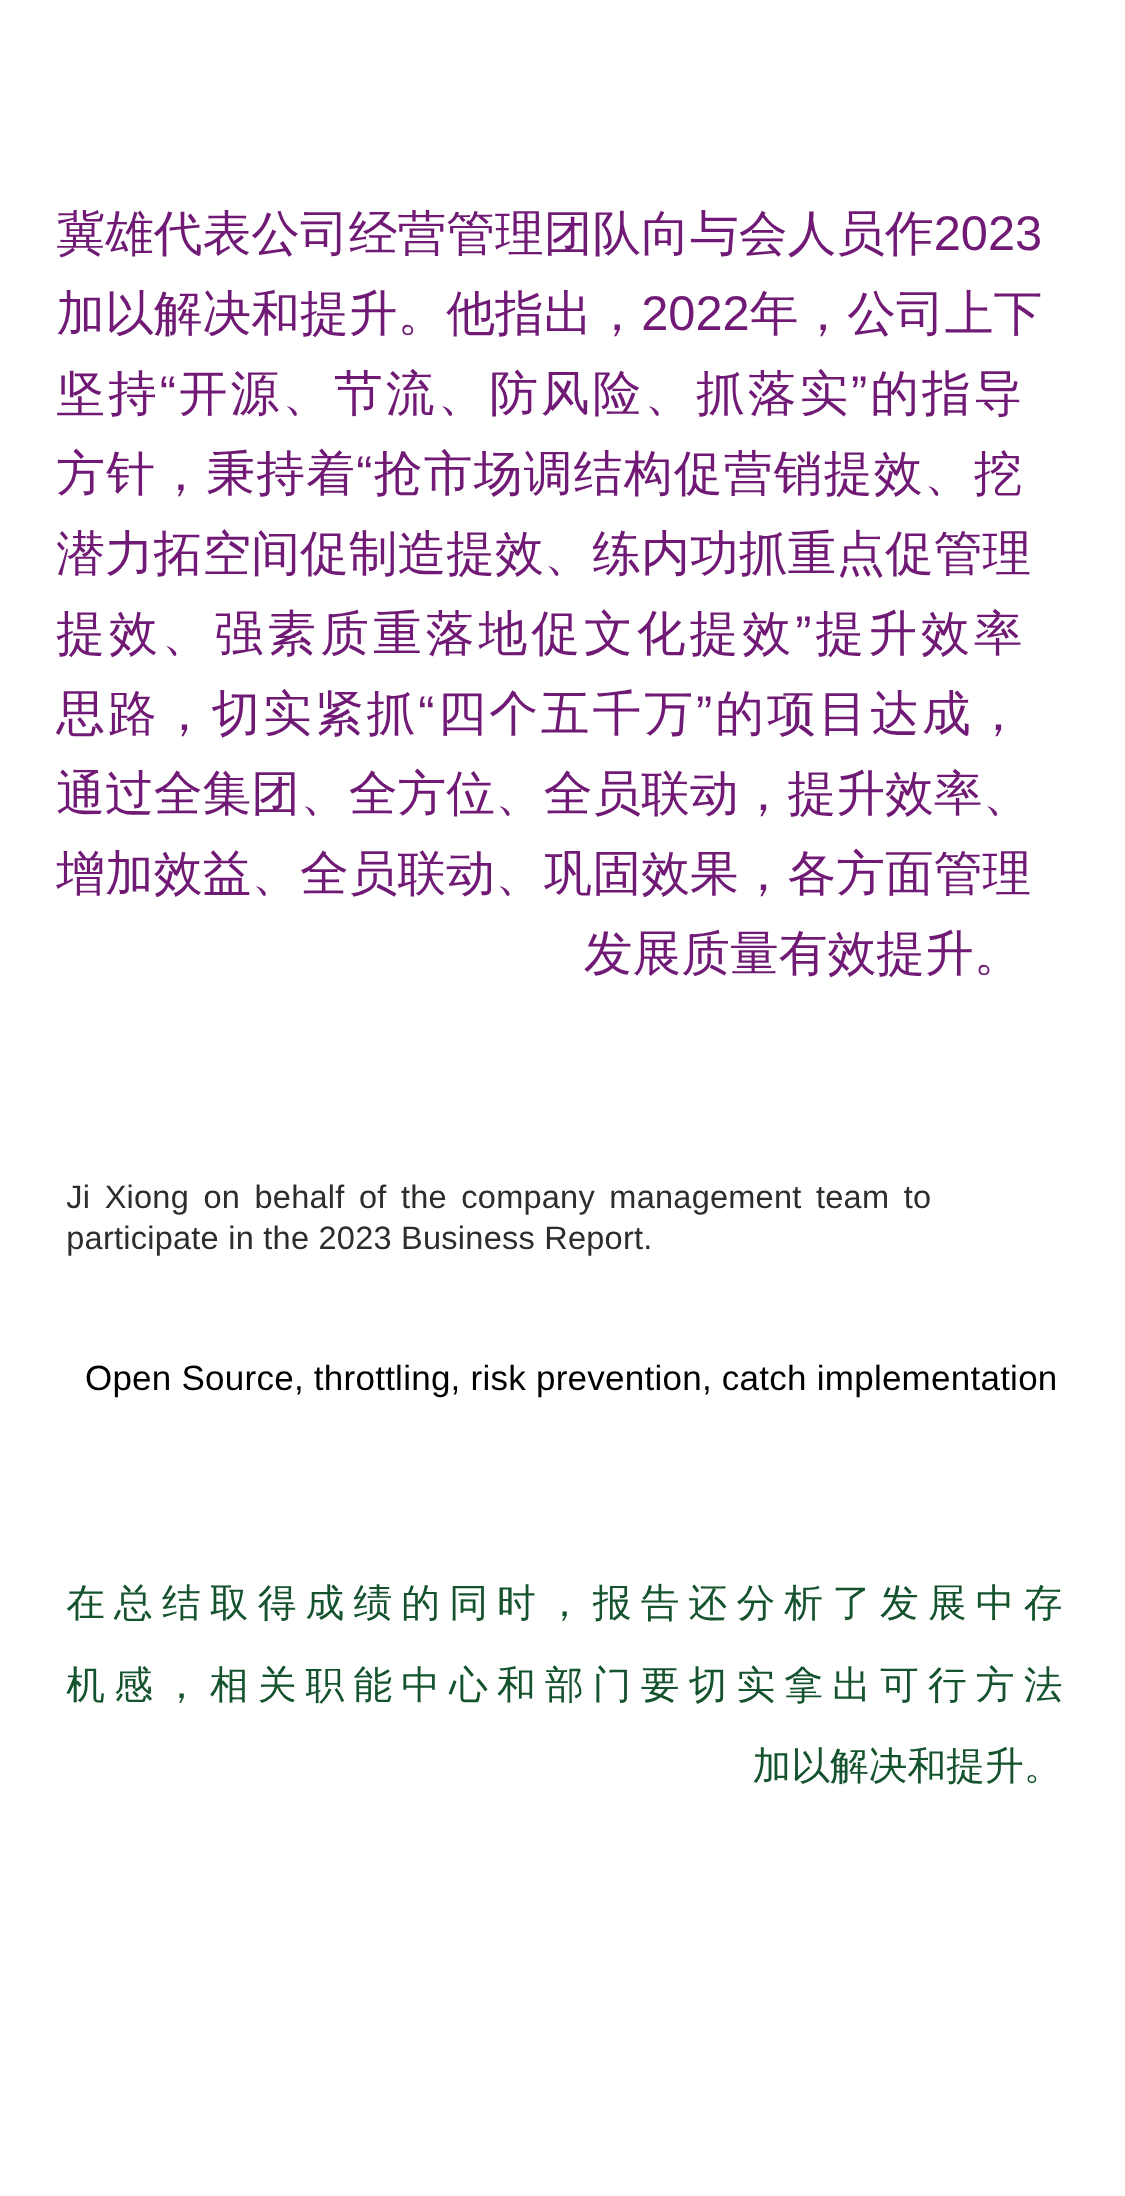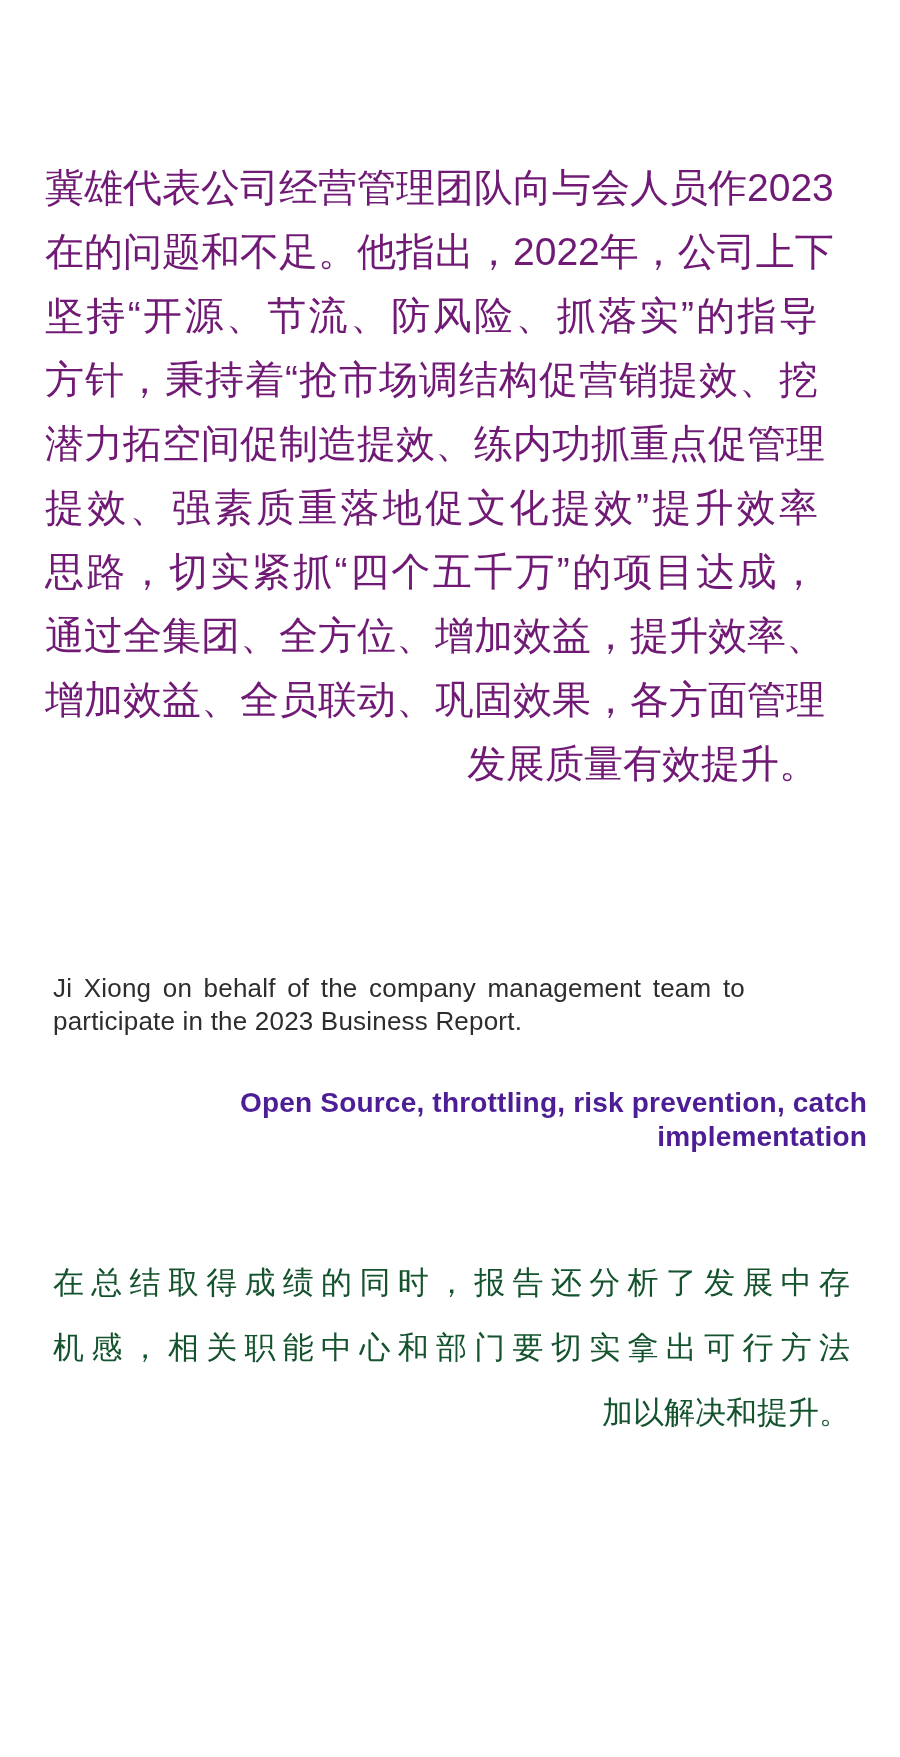--- a/index.html
+++ b/index.html
@@ -49,58 +49,57 @@
   .en-caption {
     position: absolute;
     left: 53px;
     top: 941px;
     width: 692px;
     font-size: 26px;
     line-height: 33px;
     font-weight: 400;
     color: #2d2d2d;
     letter-spacing: 0.2px;
-    margin-top: 31px;
   }
   .en-caption .j {
     text-align: justify;
     text-align-last: justify;
     white-space: nowrap;
   }
   .en-caption .l {
     text-align: left;
   }
   
   .en-subtitle {
     position: absolute;
     left: 47px;
     top: 1086px;
     width: 820px;
     font-size: 28px;
     line-height: 34px;
-    font-weight: 700;
-    color: #4c1d95;
-    text-align: right;
+    font-weight: 400;
+    color: #000000;
+    text-align: center;
     letter-spacing: 0.2px;
   }
 </style>
 </head>
 <body>
 
 <div id="page">
 
   <div class="cn-para-1">
     <div class="cn-line-full">冀雄代表公司经营管理团队向与会人员作2023</div>
-    <div class="cn-line-full">在的问题和不足。他指出，2022年，公司上下</div>
+    <div class="cn-line-full">加以解决和提升。他指出，2022年，公司上下</div>
     <div class="cn-line-full">坚持“开源、节流、防风险、抓落实”的指导</div>
     <div class="cn-line-full">方针，秉持着“抢市场调结构促营销提效、挖</div>
     <div class="cn-line-full">潜力拓空间促制造提效、练内功抓重点促管理</div>
     <div class="cn-line-full">提效、强素质重落地促文化提效”提升效率</div>
     <div class="cn-line-full">思路，切实紧抓“四个五千万”的项目达成，</div>
-    <div class="cn-line-full">通过全集团、全方位、增加效益，提升效率、</div>
+    <div class="cn-line-full">通过全集团、全方位、全员联动，提升效率、</div>
     <div class="cn-line-full">增加效益、全员联动、巩固效果，各方面管理</div>
     <div class="cn-line-last">发展质量有效提升。</div>
   </div>
 
   <div class="en-caption">
     <div class="j">Ji Xiong on behalf of the company management team to</div>
     <div class="l">participate in the 2023 Business Report.</div>
   </div>
 
   <div class="en-subtitle">Open Source, throttling, risk prevention, catch implementation</div>

